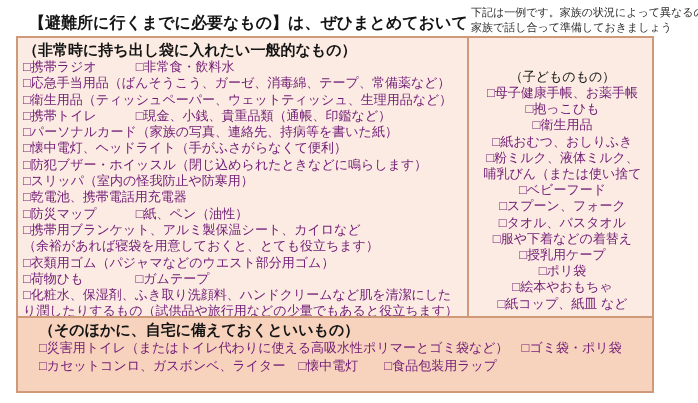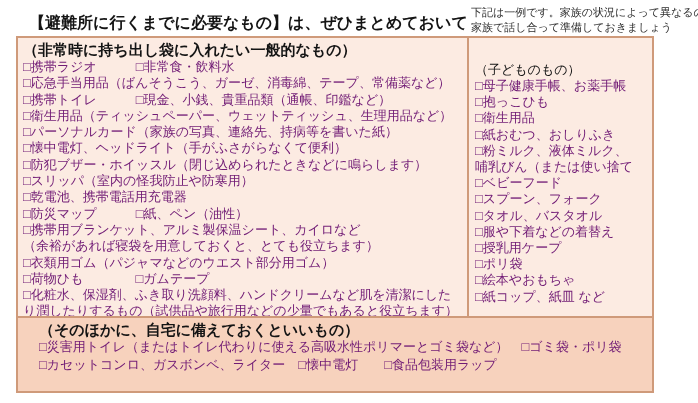--- a/index.html
+++ b/index.html
@@ -32,40 +32,41 @@
     display: flex; flex-direction: column;
   }
   .top-row { display: flex; flex: 1 1 auto; min-height: 0; }
   .col-left {
     width: 451px; background: var(--bg-light);
     border-right: 2px solid var(--border-c);
     padding: 2px 4px 0 5px;
   }
   .col-right {
     flex: 1; background: var(--bg-light);
-    padding: 24px 2px 0 6px;
+    padding: 31px 2px 0 6px;
+    text-align: center;
   }
   .bottom-section {
     height: 76px; background: var(--bg-dark);
     border-top: 2px solid var(--border-c);
     padding: 2px 4px 0 21px;
   }
 
   .sec-header {
     font-size: 15px; font-weight: bold; line-height: 19px;
     white-space: nowrap; color: #141414;
   }
   .sec-header.plain { font-weight: normal; font-size: 13px; line-height: 16px; }
 
   .line {
     font-size: 13px; line-height: 16.3px;
     white-space: nowrap; color: #701a75;
   }
   .col-right .line { line-height: 16.2px; }
-  .bottom-section .line { line-height: 18px; font-family: Liberation Mono, monospace; }
+  .bottom-section .line { line-height: 18px; }
 </style>
 </head>
 <body>
 
 <div class="page">
 
   <div class="doc-title">【避難所に行くまでに必要なもの】は、ぜひまとめておいて</div>
 
   <div class="doc-note">
     <div>下記は一例です。家族の状況によって異なるので、</div>
@@ -74,22 +75,22 @@
 
   <div class="table">
 
     <div class="top-row">
 
       <div class="col-left">
         <div class="sec-header">（非常時に持ち出し袋に入れたい一般的なもの）</div>
         <div>
             <div class="line">□携帯ラジオ　　　□非常食・飲料水</div>
             <div class="line">□応急手当用品（ばんそうこう、ガーゼ、消毒綿、テープ、常備薬など）</div>
+            <div class="line">□衛生用品（ティッシュペーパー、ウェットティッシュ、生理用品など）</div>
             <div class="line">□携帯トイレ　　　□現金、小銭、貴重品類（通帳、印鑑など）</div>
-            <div class="line">□衛生用品（ティッシュペーパー、ウェットティッシュ、生理用品など）</div>
             <div class="line">□パーソナルカード（家族の写真、連絡先、持病等を書いた紙）</div>
             <div class="line">□懐中電灯、ヘッドライト（手がふさがらなくて便利）</div>
             <div class="line">□防犯ブザー・ホイッスル（閉じ込められたときなどに鳴らします）</div>
             <div class="line">□スリッパ（室内の怪我防止や防寒用）</div>
             <div class="line">□乾電池、携帯電話用充電器</div>
             <div class="line">□防災マップ　　　□紙、ペン（油性）</div>
             <div class="line">□携帯用ブランケット、アルミ製保温シート、カイロなど</div>
             <div class="line">（余裕があれば寝袋を用意しておくと、とても役立ちます）</div>
             <div class="line">□衣類用ゴム（パジャマなどのウエスト部分用ゴム）</div>
             <div class="line">□荷物ひも　　　　□ガムテープ</div>

